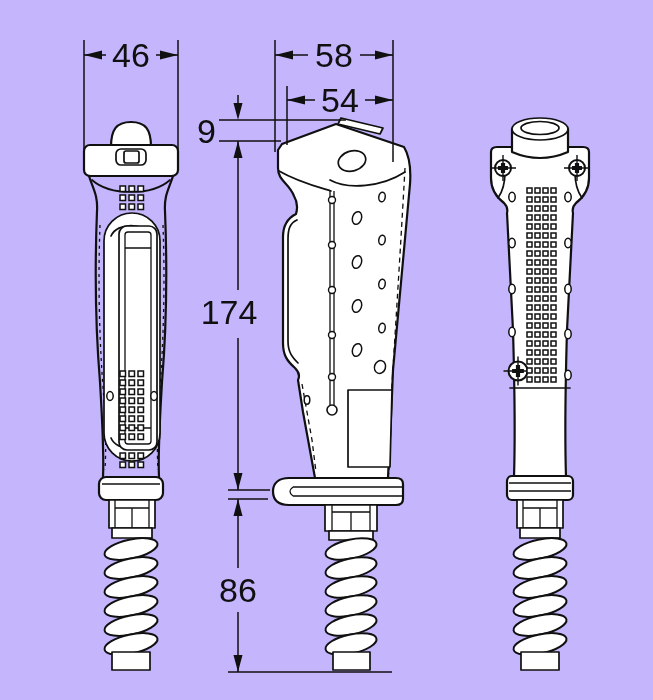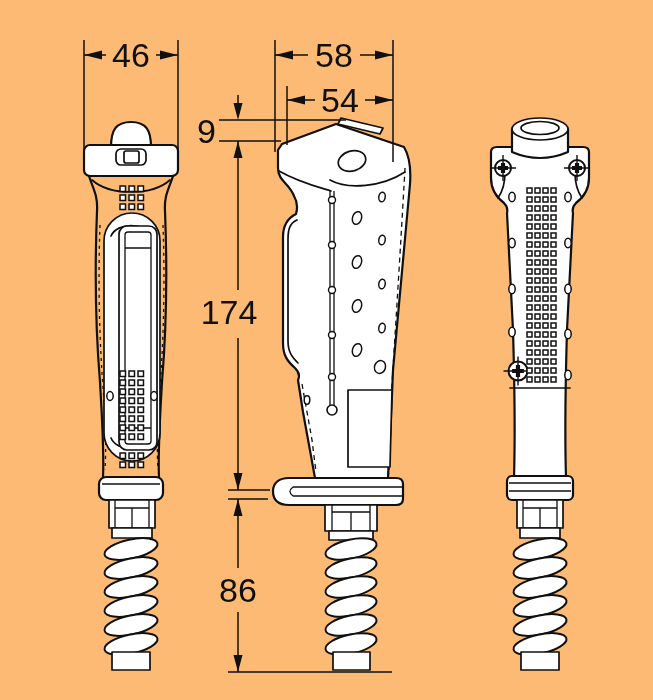--- a/index.html
+++ b/index.html
@@ -1,16 +1,16 @@
 <!DOCTYPE html>
 <html><head>
 <meta charset="utf-8">
 <style>
   html,body{margin:0;padding:0;background:#fff;}
-  .stage{position:relative;width:653px;height:700px;background:#fdba74;overflow:hidden;}
+  .stage{position:relative;width:653px;height:700px;background:#c4b5fd;overflow:hidden;}
   svg{position:absolute;left:0;top:0;}
   .outline{fill:#fff;stroke:#101010;stroke-width:2.2;stroke-linejoin:round;stroke-linecap:round;}
   .line{fill:none;stroke:#101010;stroke-width:2.2;stroke-linejoin:round;stroke-linecap:round;}
   .detail{fill:#fff;stroke:#101010;stroke-width:1.7;stroke-linejoin:round;}
   .dline{fill:none;stroke:#101010;stroke-width:1.7;stroke-linecap:round;}
   .thin{fill:none;stroke:#101010;stroke-width:1.3;}
   .dash{stroke-dasharray:5 4;}
   .dash2{stroke-dasharray:3 4;}
   .dim{fill:none;stroke:#101010;stroke-width:1.5;}
   .arrow{fill:#101010;stroke:none;}

